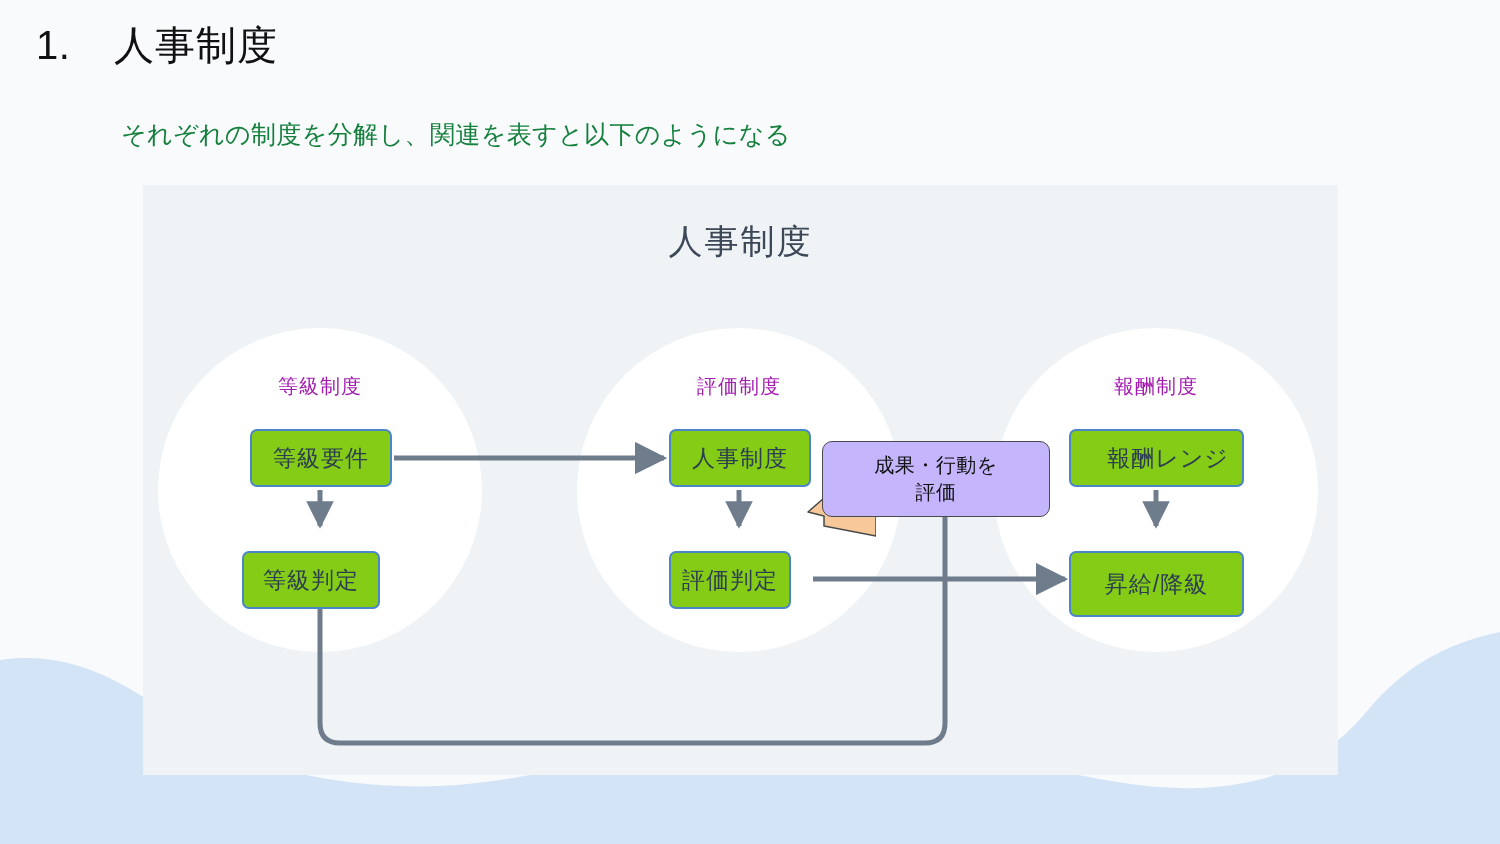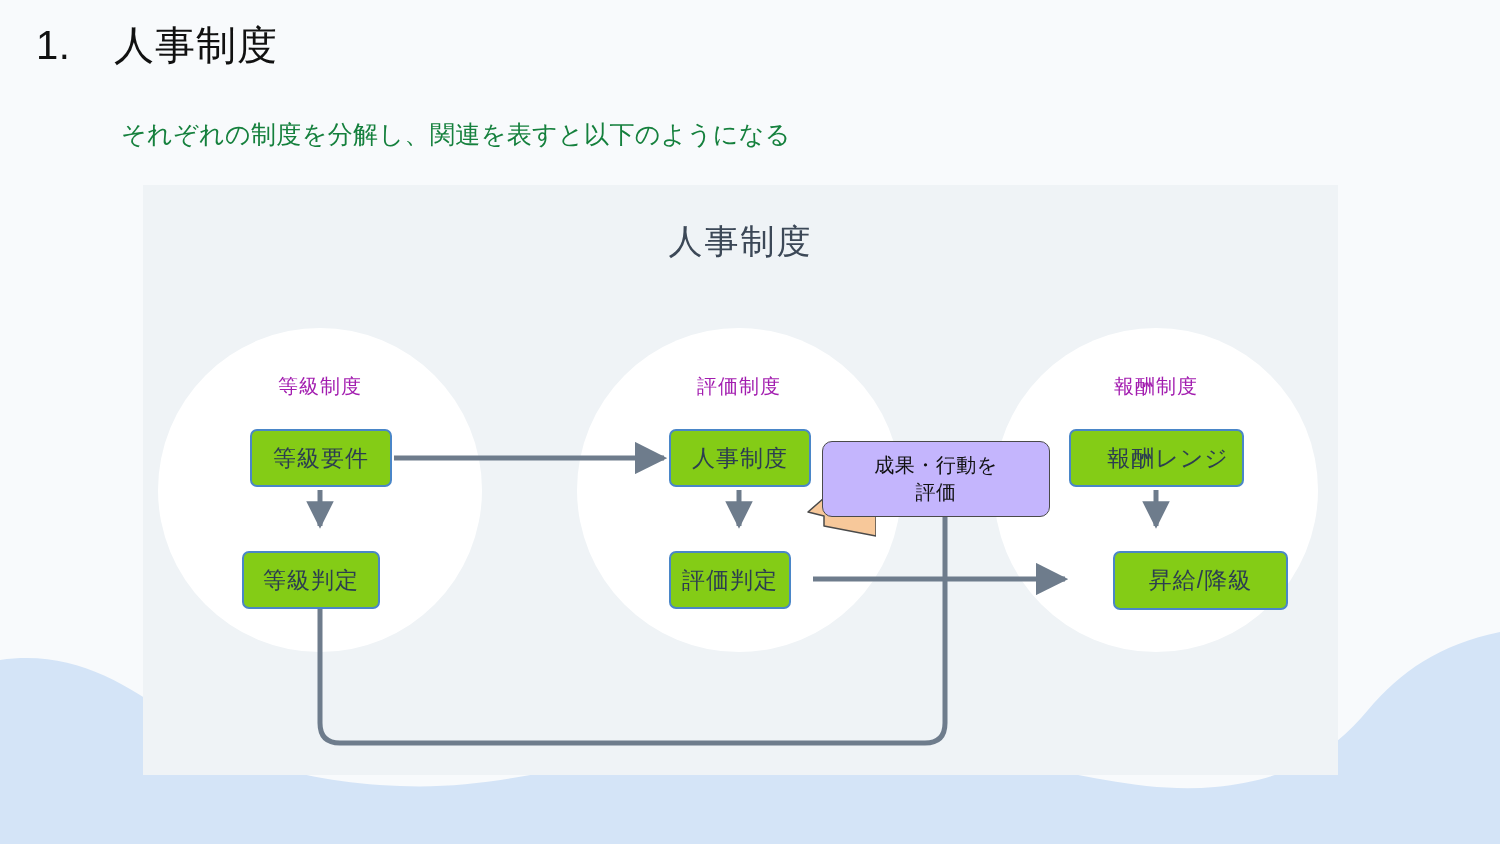--- a/index.html
+++ b/index.html
@@ -189,21 +189,21 @@
 <div class="group-label" style="left:739px; top:373px;">評価制度</div>
 <div class="group-label" style="left:1156px; top:373px;">報酬制度</div>
 
 <div class="node-box" style="left:250px; top:429px; width:142px; height:58px;">等級要件</div>
 <div class="node-box" style="left:242px; top:551px; width:138px; height:58px;">等級判定</div>
 
 <div class="node-box" style="left:669px; top:429px; width:142px; height:58px;">人事制度</div>
 <div class="node-box" style="left:669px; top:551px; width:122px; height:58px;">評価判定</div>
 
 <div class="node-box" style="left:1069px; top:429px; width:175px; height:58px;padding-left:23px;">報酬レンジ</div>
-<div class="node-box" style="left:1069px; top:551px; width:175px; height:59px;margin-left:44px;">昇給/降級</div>
+<div class="node-box" style="left:1069px; top:551px; width:175px; height:66px;">昇給/降級</div>
 
 <svg id="callout-tail-svg" style="position:absolute; left:806px; top:440px; width:70px; height:100px; z-index:6;" viewBox="0 0 70 100" aria-hidden="true">
   <path d="M70,2 L70,96 L18,86 L18,76 L2,72 L18,58 L18,12 Z" fill="#F7C89A" stroke="#4A4A4A" stroke-width="1.5" stroke-linejoin="round"></path>
 </svg>
 <div id="callout-bubble" style="left:822px; top:441px; width:228px; height:76px;">
   <span>成果・行動を</span>
   <span>評価</span>
 </div>
 
 </body></html>

